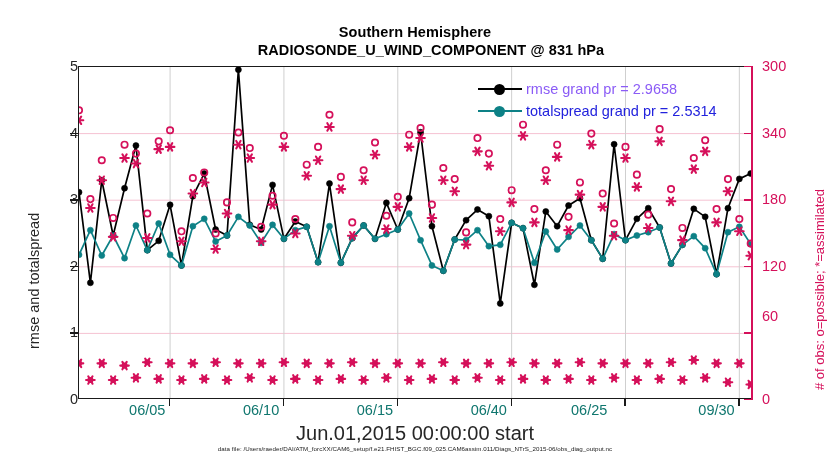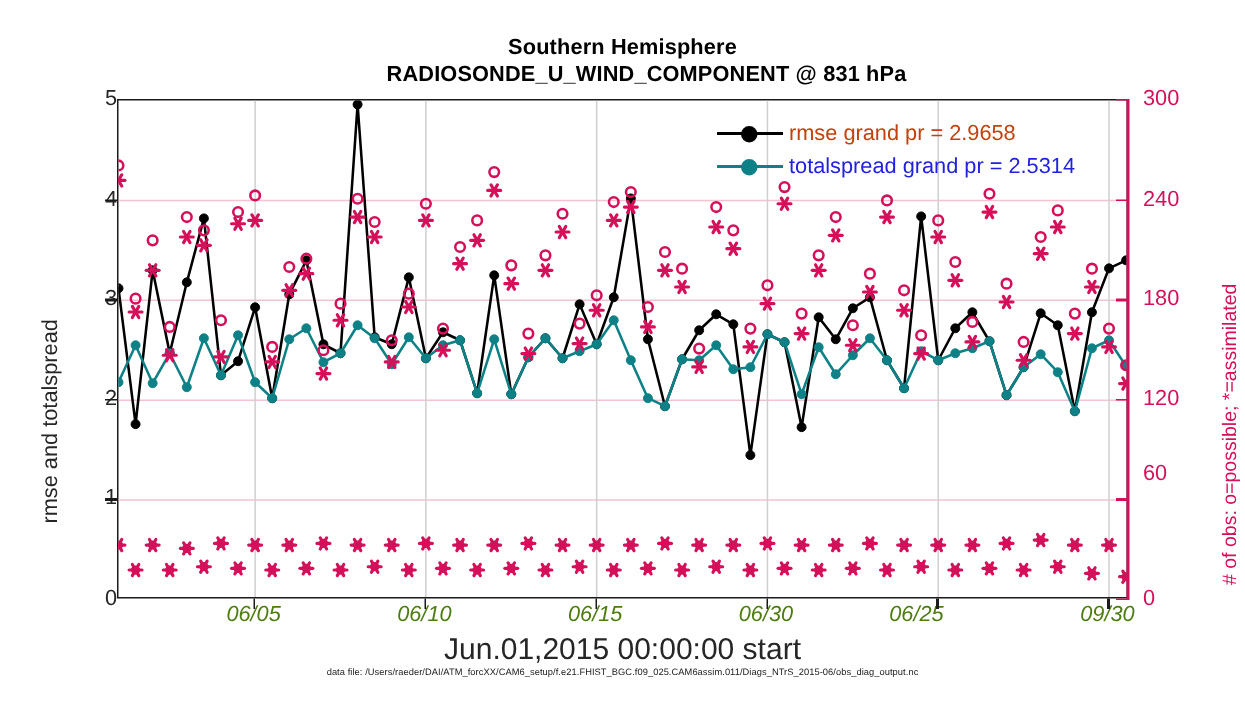--- a/index.html
+++ b/index.html
@@ -45,22 +45,22 @@
   .ytick-right-mark{position:absolute;left:744px;width:8px;height:1.4px;background:#d5105a;}
   #right-axis-line{position:absolute;left:751px;top:66px;width:1.6px;height:334px;background:#d5105a;}
   #ylabel-right{
     position:absolute;font-size:13px;color:#d5105a;white-space:nowrap;
     transform-origin:0 0;transform:rotate(-90deg);
     left:812px;top:390px;
   }
 
   
   .xtick-label{
-    position:absolute;top:402px;width:80px;text-align:center;
-    font-size:14.5px;color:#4d7c0f;transform:translateX(-40px);font-style:italic;
+    position:absolute;top:402px;width:80px;text-align:left;
+    font-size:14.5px;color:#0f766e;transform:translateX(-40px);
   }
   .xtick-mark{position:absolute;top:399px;width:1.4px;height:7px;background:#1a1a1a;}
   #xlabel{
     position:absolute;left:78px;width:674px;top:422px;text-align:center;
     font-size:20px;color:#262626;
   }
   #datafile{
     position:absolute;left:78px;width:674px;top:445px;text-align:center;
     font-size:6.2px;color:#1a1a1a;letter-spacing:0.05px;white-space:nowrap;
   }
@@ -720,52 +720,52 @@
     </div>
   <div id="ticks-right">
       <div class="ytick-right" style="top: 399px;">0</div>
       <div class="ytick-right-mark" style="top: 399px;"></div>
       <div class="ytick-right" style="top: 316px;">60</div>
       <div class="ytick-right-mark" style="top: 332.4px;"></div>
       <div class="ytick-right" style="top: 265.8px;">120</div>
       <div class="ytick-right-mark" style="top: 265.8px;"></div>
       <div class="ytick-right" style="top: 199.2px;">180</div>
       <div class="ytick-right-mark" style="top: 199.2px;"></div>
-      <div class="ytick-right" style="top: 132.6px;">240</div>
+      <div class="ytick-right" style="top: 132.6px;">340</div>
       <div class="ytick-right-mark" style="top: 132.6px;"></div>
       <div class="ytick-right" style="top: 66px;">300</div>
       <div class="ytick-right-mark" style="top: 66px;"></div>
     </div>
   <div id="ticks-x">
       <div class="xtick-label" style="left: 169.081px;">06/05</div>
       <div class="xtick-mark" style="left: 169.081px;"></div>
       <div class="xtick-label" style="left: 282.932px;">06/10</div>
       <div class="xtick-mark" style="left: 282.932px;"></div>
       <div class="xtick-label" style="left: 396.784px;">06/15</div>
       <div class="xtick-mark" style="left: 396.784px;"></div>
-      <div class="xtick-label" style="left: 510.635px;">06/30</div>
+      <div class="xtick-label" style="left: 510.635px;">06/40</div>
       <div class="xtick-mark" style="left: 510.635px;"></div>
       <div class="xtick-label" style="left: 611px;">06/25</div>
       <div class="xtick-mark" style="left: 624.486px;"></div>
       <div class="xtick-label" style="left: 738.338px;">09/30</div>
       <div class="xtick-mark" style="left: 738.338px;"></div>
     </div>
 
   <div id="ylabel-left">rmse and totalspread</div>
   <div id="ylabel-right"># of obs: o=possible; *=assimilated</div>
   <div id="xlabel">Jun.01,2015 00:00:00 start</div>
   <div id="datafile">data file: /Users/raeder/DAI/ATM_forcXX/CAM6_setup/f.e21.FHIST_BGC.f09_025.CAM6assim.011/Diags_NTrS_2015-06/obs_diag_output.nc</div>
 
   <div id="legend">
       <div class="legend-row">
         <span class="legend-swatch">
           <span class="ln" style="background: rgb(0, 0, 0);"></span>
           <span class="dot" style="background: rgb(0, 0, 0);"></span>
         </span>
-        <span class="legend-text" style="color: #c2410c;">rmse grand pr = 2.9658</span>
+        <span class="legend-text" style="color: #8b5cf6;">rmse grand pr = 2.9658</span>
       </div>
       <div class="legend-row">
         <span class="legend-swatch">
           <span class="ln" style="background: rgb(13, 129, 134);"></span>
           <span class="dot" style="background: rgb(13, 129, 134);"></span>
         </span>
         <span class="legend-text" style="color: rgb(34, 34, 221);">totalspread grand pr = 2.5314</span>
       </div>
     </div>
 

